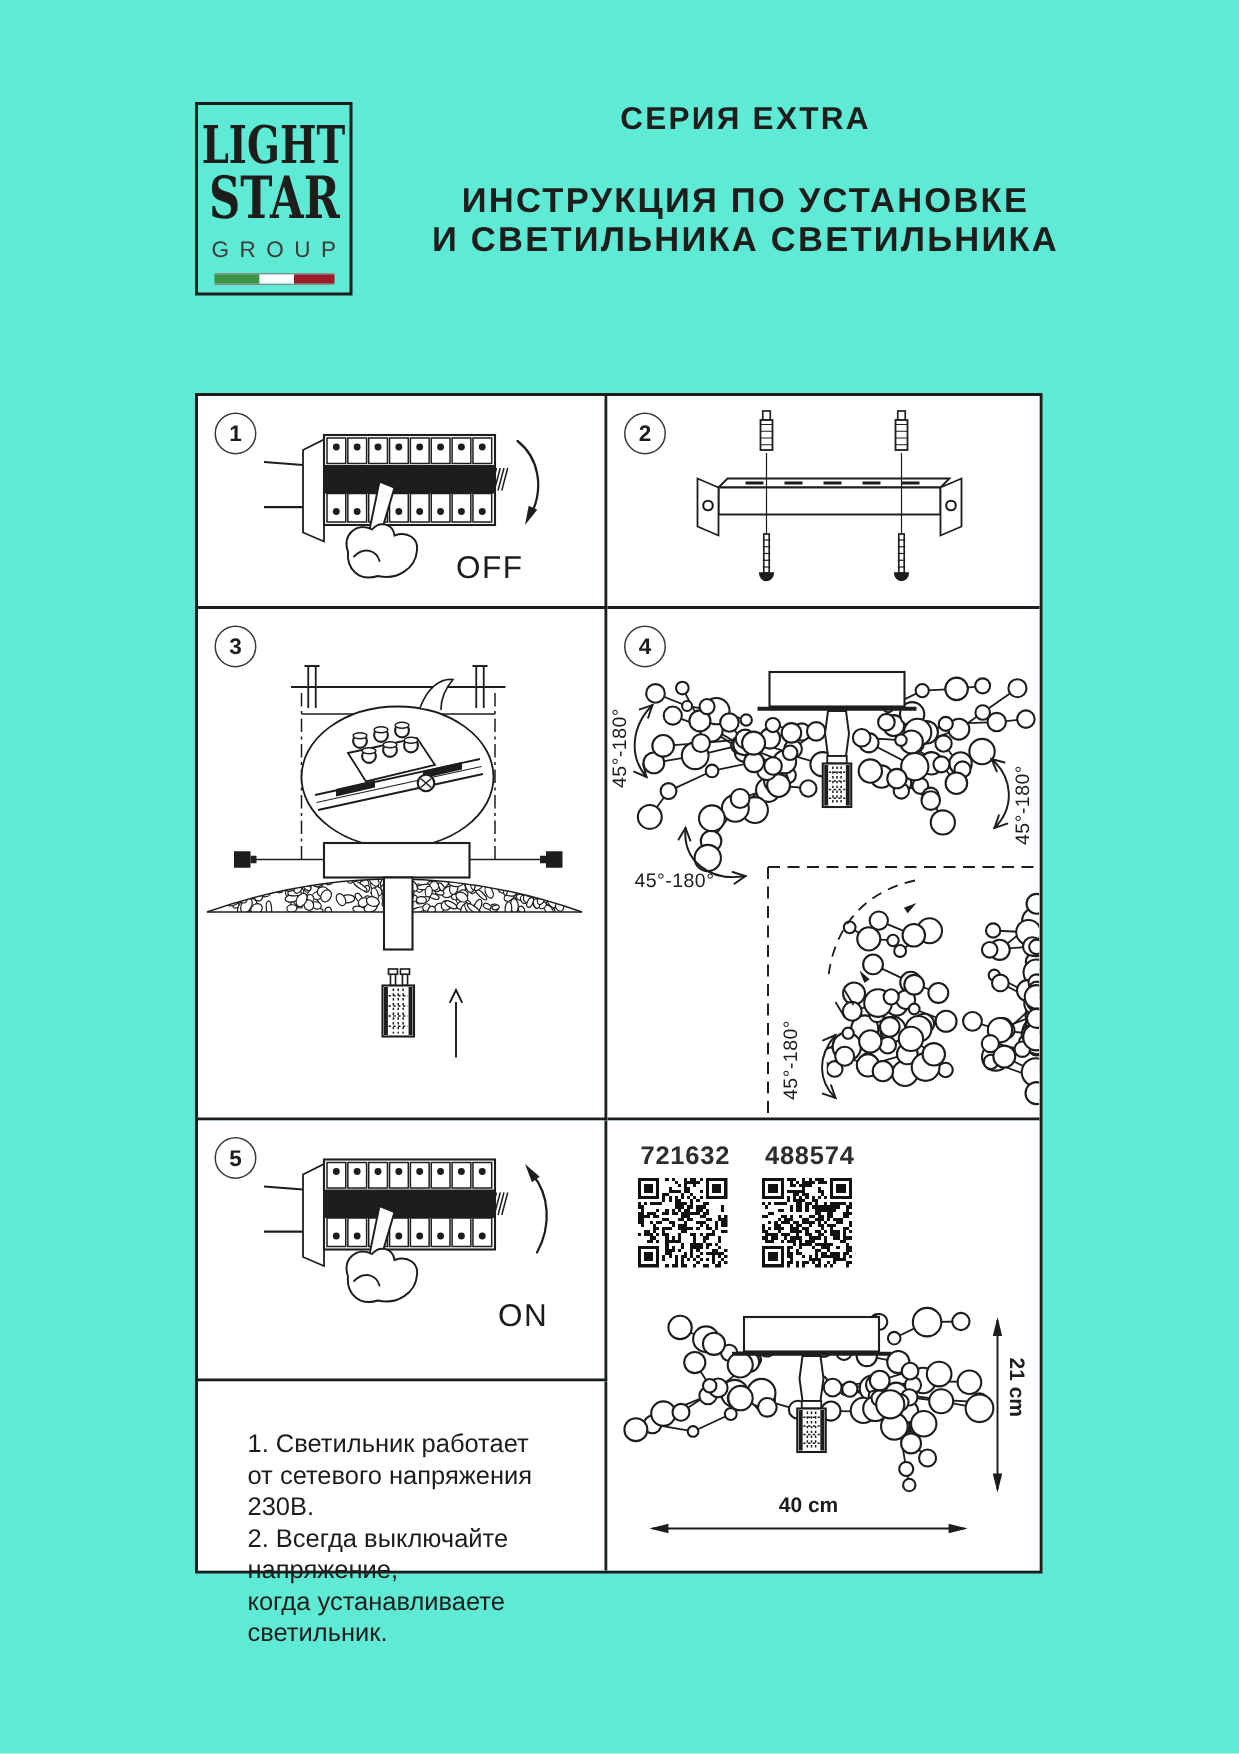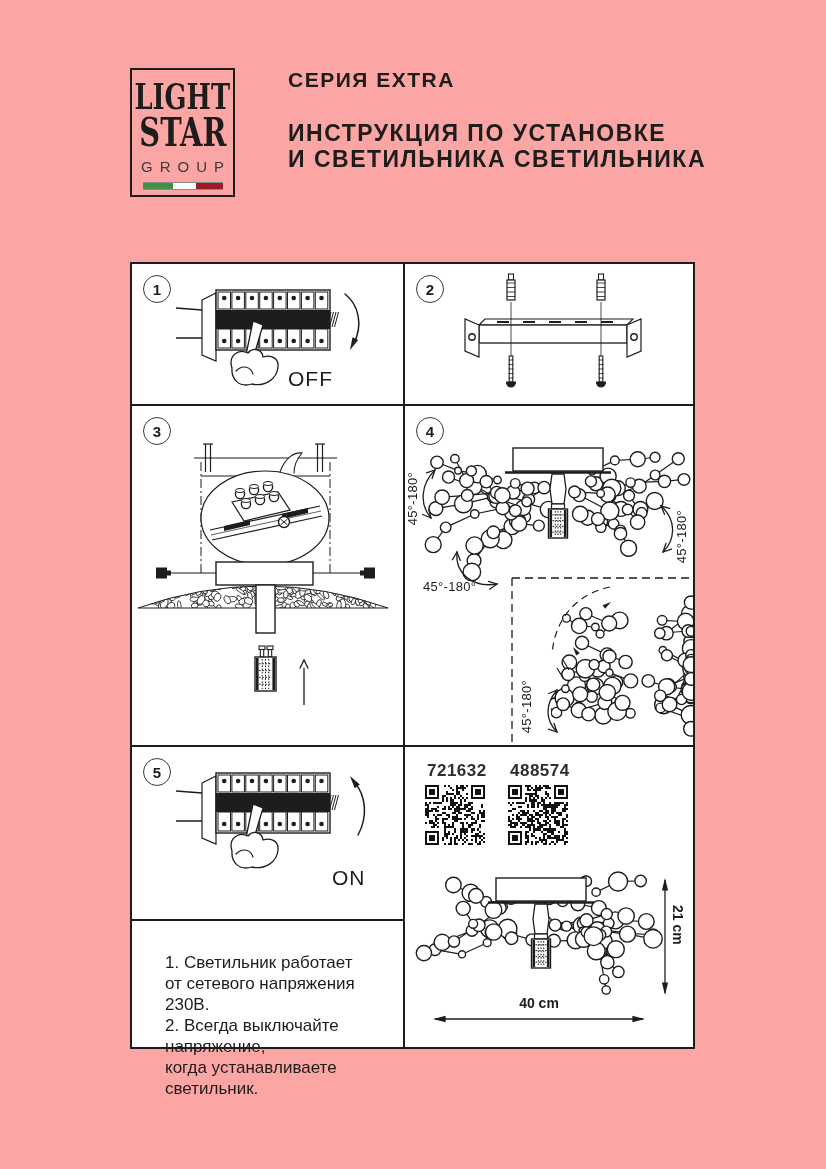--- a/index.html
+++ b/index.html
@@ -1,30 +1,30 @@
 <!DOCTYPE html>
 <html style="--green: #3f9145; --red: #9c1b26;"><head>
 <meta charset="utf-8">
 <style>
   html,body{margin:0;padding:0;background:#fff;}
-  .page{position:relative;width:826px;height:1169px;background:#fca5a5;overflow:hidden;
+  .page{position:relative;width:826px;height:1169px;background:#5eead4;overflow:hidden;
         font-family:"Liberation Sans",sans-serif;color:#1d1d1b;}
   
   .logo{position:absolute;left:130px;top:68px;width:105px;height:129px;border:2px solid #1d1d1b;
         box-sizing:border-box;display:flex;flex-direction:column;align-items:center;padding-top:10px;}
   .logo-word{font-family:"DejaVu Serif","Liberation Serif",serif;font-weight:700;line-height:1;
              transform:scale(0.78,1.05);white-space:nowrap;}
   .logo-light{font-size:33px;}
   .logo-star{font-size:37px;margin-top:1px;}
   .logo-group{font-size:15px;letter-spacing:7px;margin-top:7px;margin-left:7px;color:#3c3c3c;}
   .logo-flag{width:80px;height:8px;margin-top:7px;display:flex;border-top:1px solid #8a8a8a;border-bottom:1px solid #8a8a8a;box-sizing:border-box;}
   .flag-green{flex:0 0 38%;background:var(--green,#3f9145);}
   .flag-white{flex:0 0 29%;background:#fff;}
   .flag-red{flex:1;background:var(--red,#9c1b26);}
-  .titles{position:absolute;top:69px;right:120px;text-align:left;font-weight:700;}
+  .titles{position:absolute;top:69px;right:120px;text-align:center;font-weight:700;}
   .t-line{font-size:21px;letter-spacing:1.5px;line-height:22px;white-space:nowrap;}
   .t-art{margin-top:9px;}
   .t-instr{margin-top:29px;}
   .t-instr .t-line{font-size:23px;line-height:26px;}
   
   .sheet{position:absolute;left:130px;top:262px;width:565px;height:787px;border:2px solid #1d1d1b;box-sizing:border-box;}
   .cell{position:absolute;box-sizing:border-box;background:#fff;}
   .bR{border-right:2px solid #1d1d1b;} .bB{border-bottom:2px solid #1d1d1b;}
   .c1{left:0;top:0;width:273px;height:142px;}
   .c2{left:273px;top:0;right:0;height:142px;}
@@ -114,21 +114,21 @@
           <rect x="169.4" y="65" width="12.5" height="19" fill="#fff" stroke="#1d1d1b" stroke-width="1"></rect>
           <circle cx="175.6" cy="77" r="2.3" fill="#1d1d1b"></circle>
           <rect x="183.3" y="65" width="12.5" height="19" fill="#fff" stroke="#1d1d1b" stroke-width="1"></rect>
           <circle cx="189.5" cy="77" r="2.3" fill="#1d1d1b"></circle>
           <path d="M121,57 L131,61 L123,88 C121,94 113,93 115,86 Z" stroke="#1d1d1b" stroke-width="1.3" fill="#fff" stroke-linecap="round"></path>
           <path d="M100,104 C96,92 106,84 116,89 C121,83 130,85 131,93 C140,90 147,95 146,103 C145,115 133,123 120,120 C107,124 99,115 100,104 Z" stroke="#1d1d1b" stroke-width="1.3" fill="#fff" stroke-linecap="round"></path>
           <path d="M104,107 C111,100 119,103 121,110" stroke="#1d1d1b" stroke-width="1.2" fill="none" stroke-linecap="round"></path>
           <path d="M213,30 C227,41 231,61 222,79" stroke="#1d1d1b" stroke-width="1.5" fill="none" stroke-linecap="round"></path>
           <polygon points="218,86 220.4805169398951,73.23884661518036 226.1811650836479,75.89710250105938" fill="#1d1d1b"></polygon>
         </svg>
-      <span class="lbl onoff" style="left:156px;top:103px;">OFF</span>
+      <span class="lbl onoff" style="left:172px;top:103px;">OFF</span>
     </div>
 
     <div class="cell c2 bB">
       <div class="badge">2</div>
       <svg id="svg-bracket" class="draw" width="288" height="140">
           <path d="M74,61 L80,55 L228,55 L222,61 Z" stroke="#1d1d1b" stroke-width="1.2" fill="#fff" stroke-linecap="round"></path>
           <rect x="74" y="61" width="148" height="18" fill="#fff" stroke="#1d1d1b" stroke-width="1.3"></rect>
           <path d="M74,61 L60,55 L60,87 L74,93 Z" stroke="#1d1d1b" stroke-width="1.2" fill="#fff" stroke-linecap="round"></path>
           <circle cx="67" cy="73" r="3.2" fill="#fff" stroke="#1d1d1b" stroke-width="1.4"></circle>
           <path d="M222,61 L236,55 L236,87 L222,93 Z" stroke="#1d1d1b" stroke-width="1.2" fill="#fff" stroke-linecap="round"></path>

